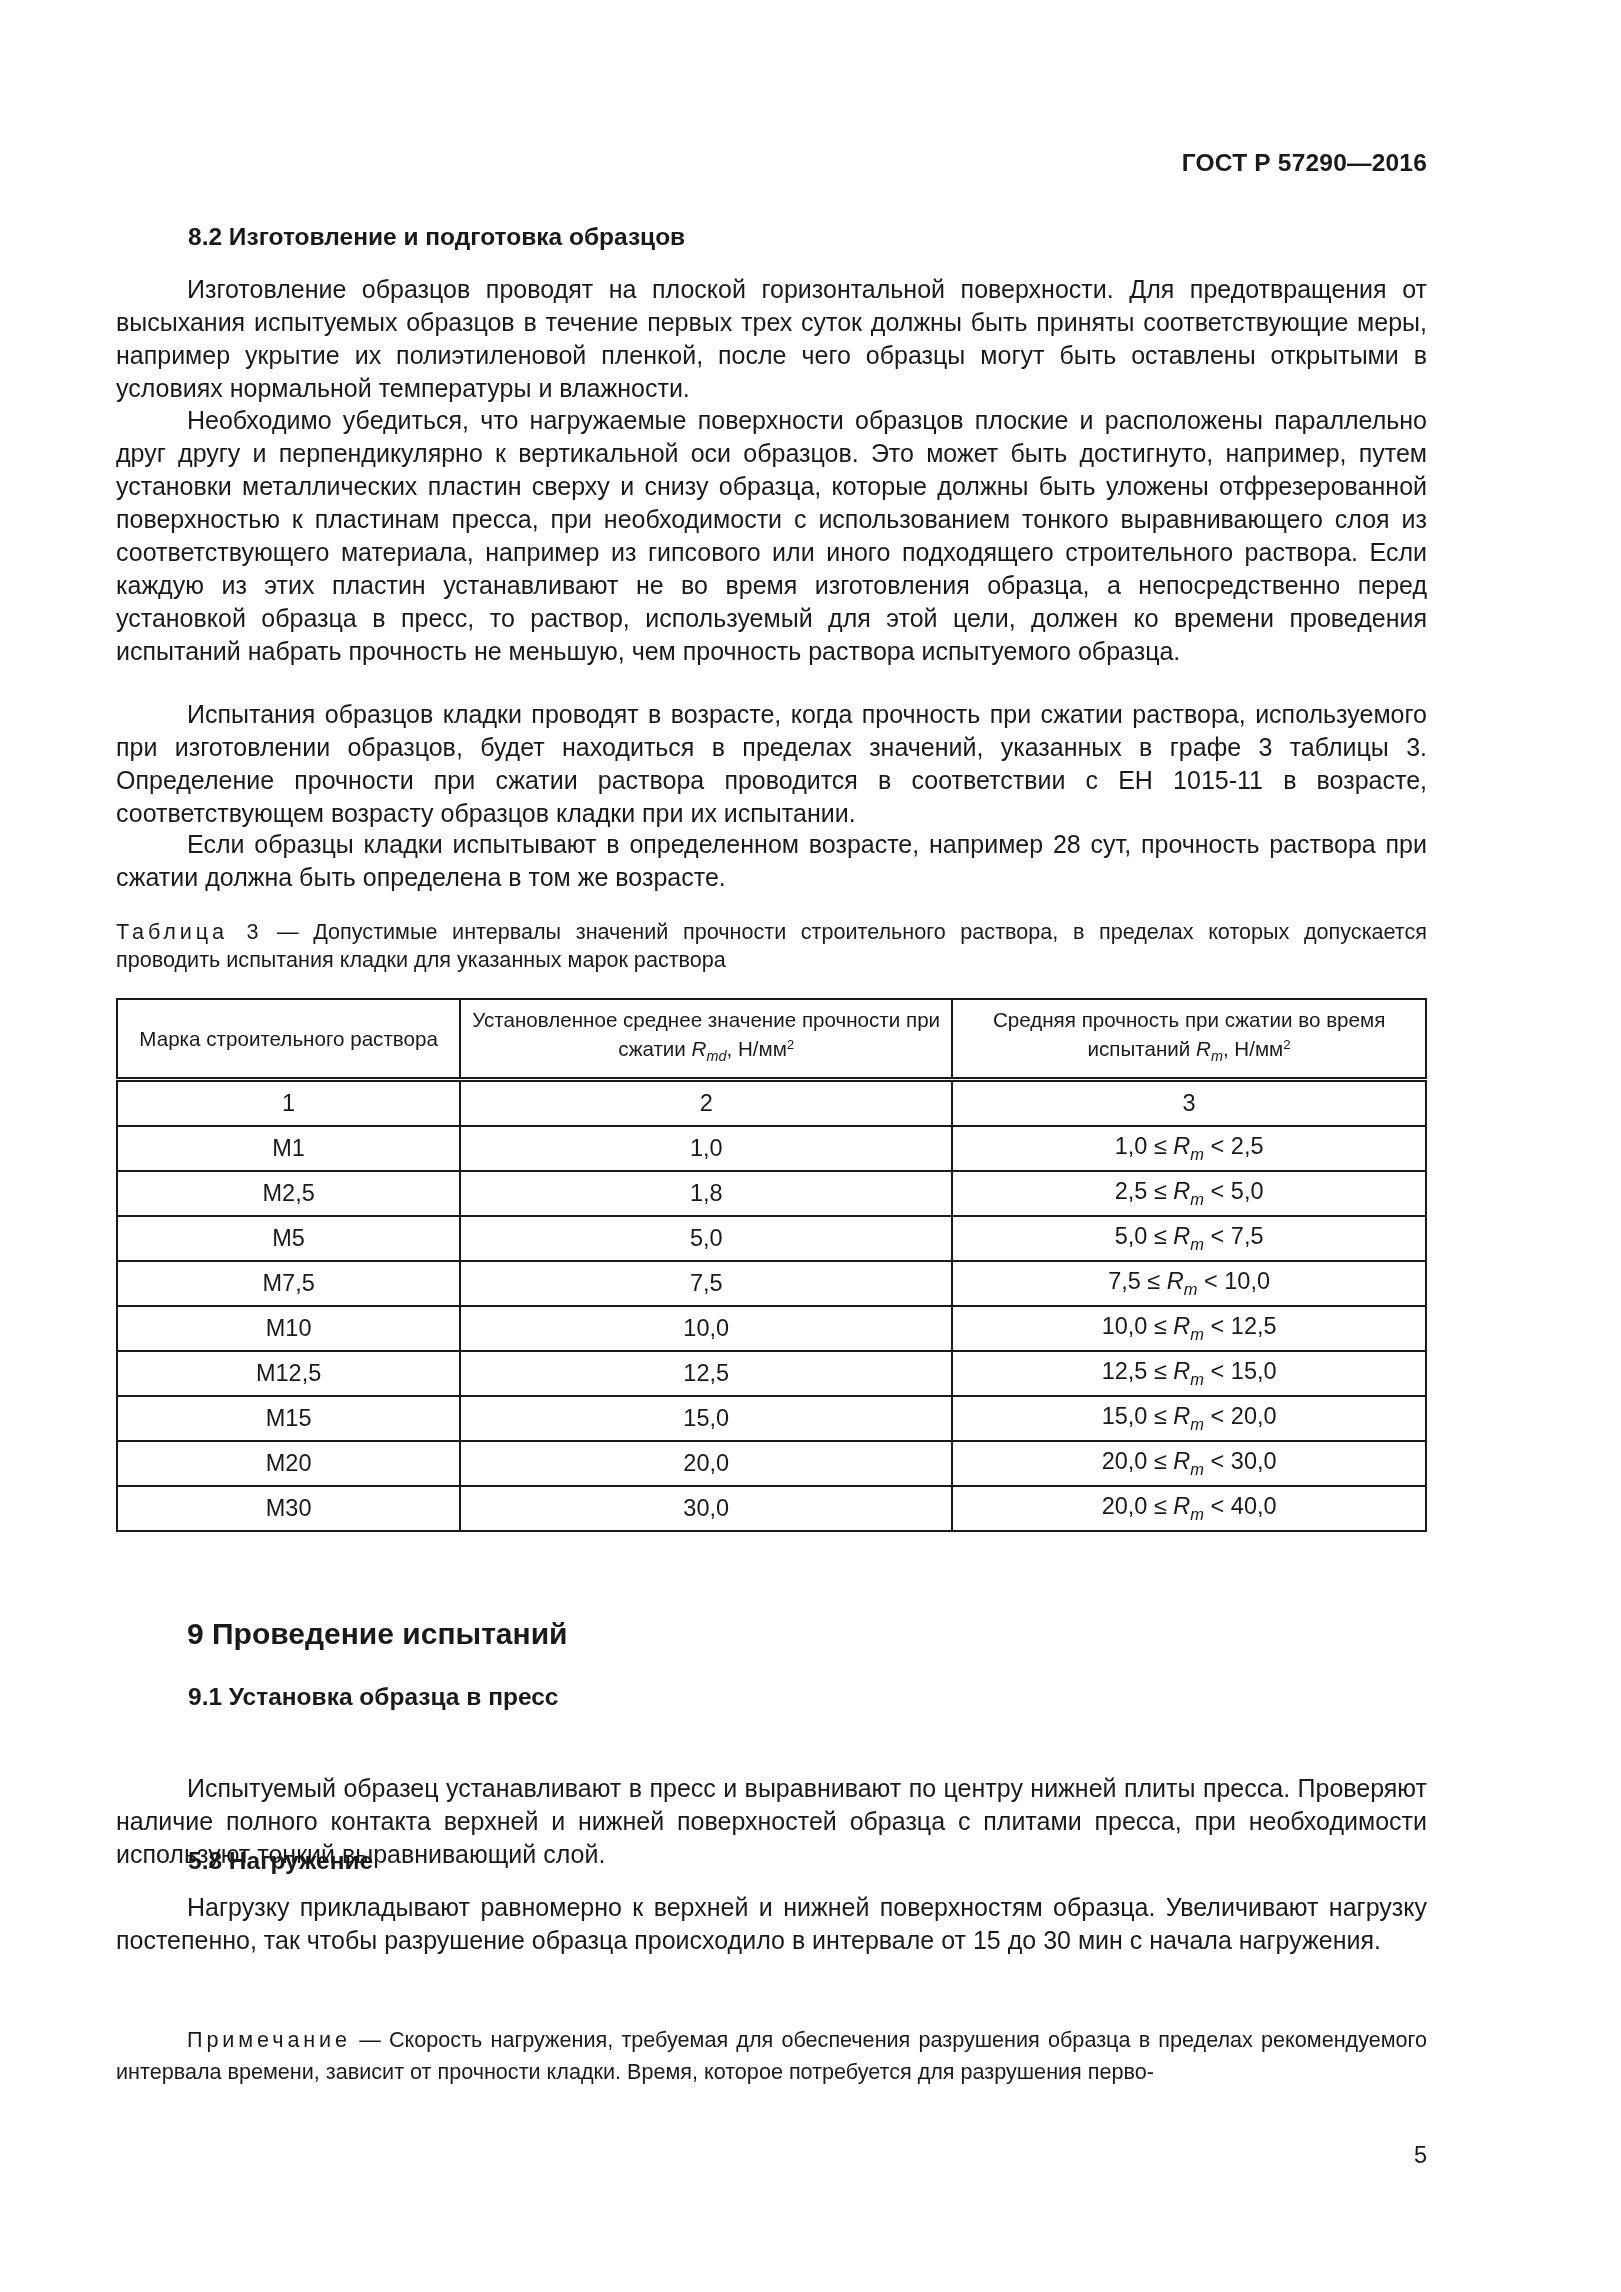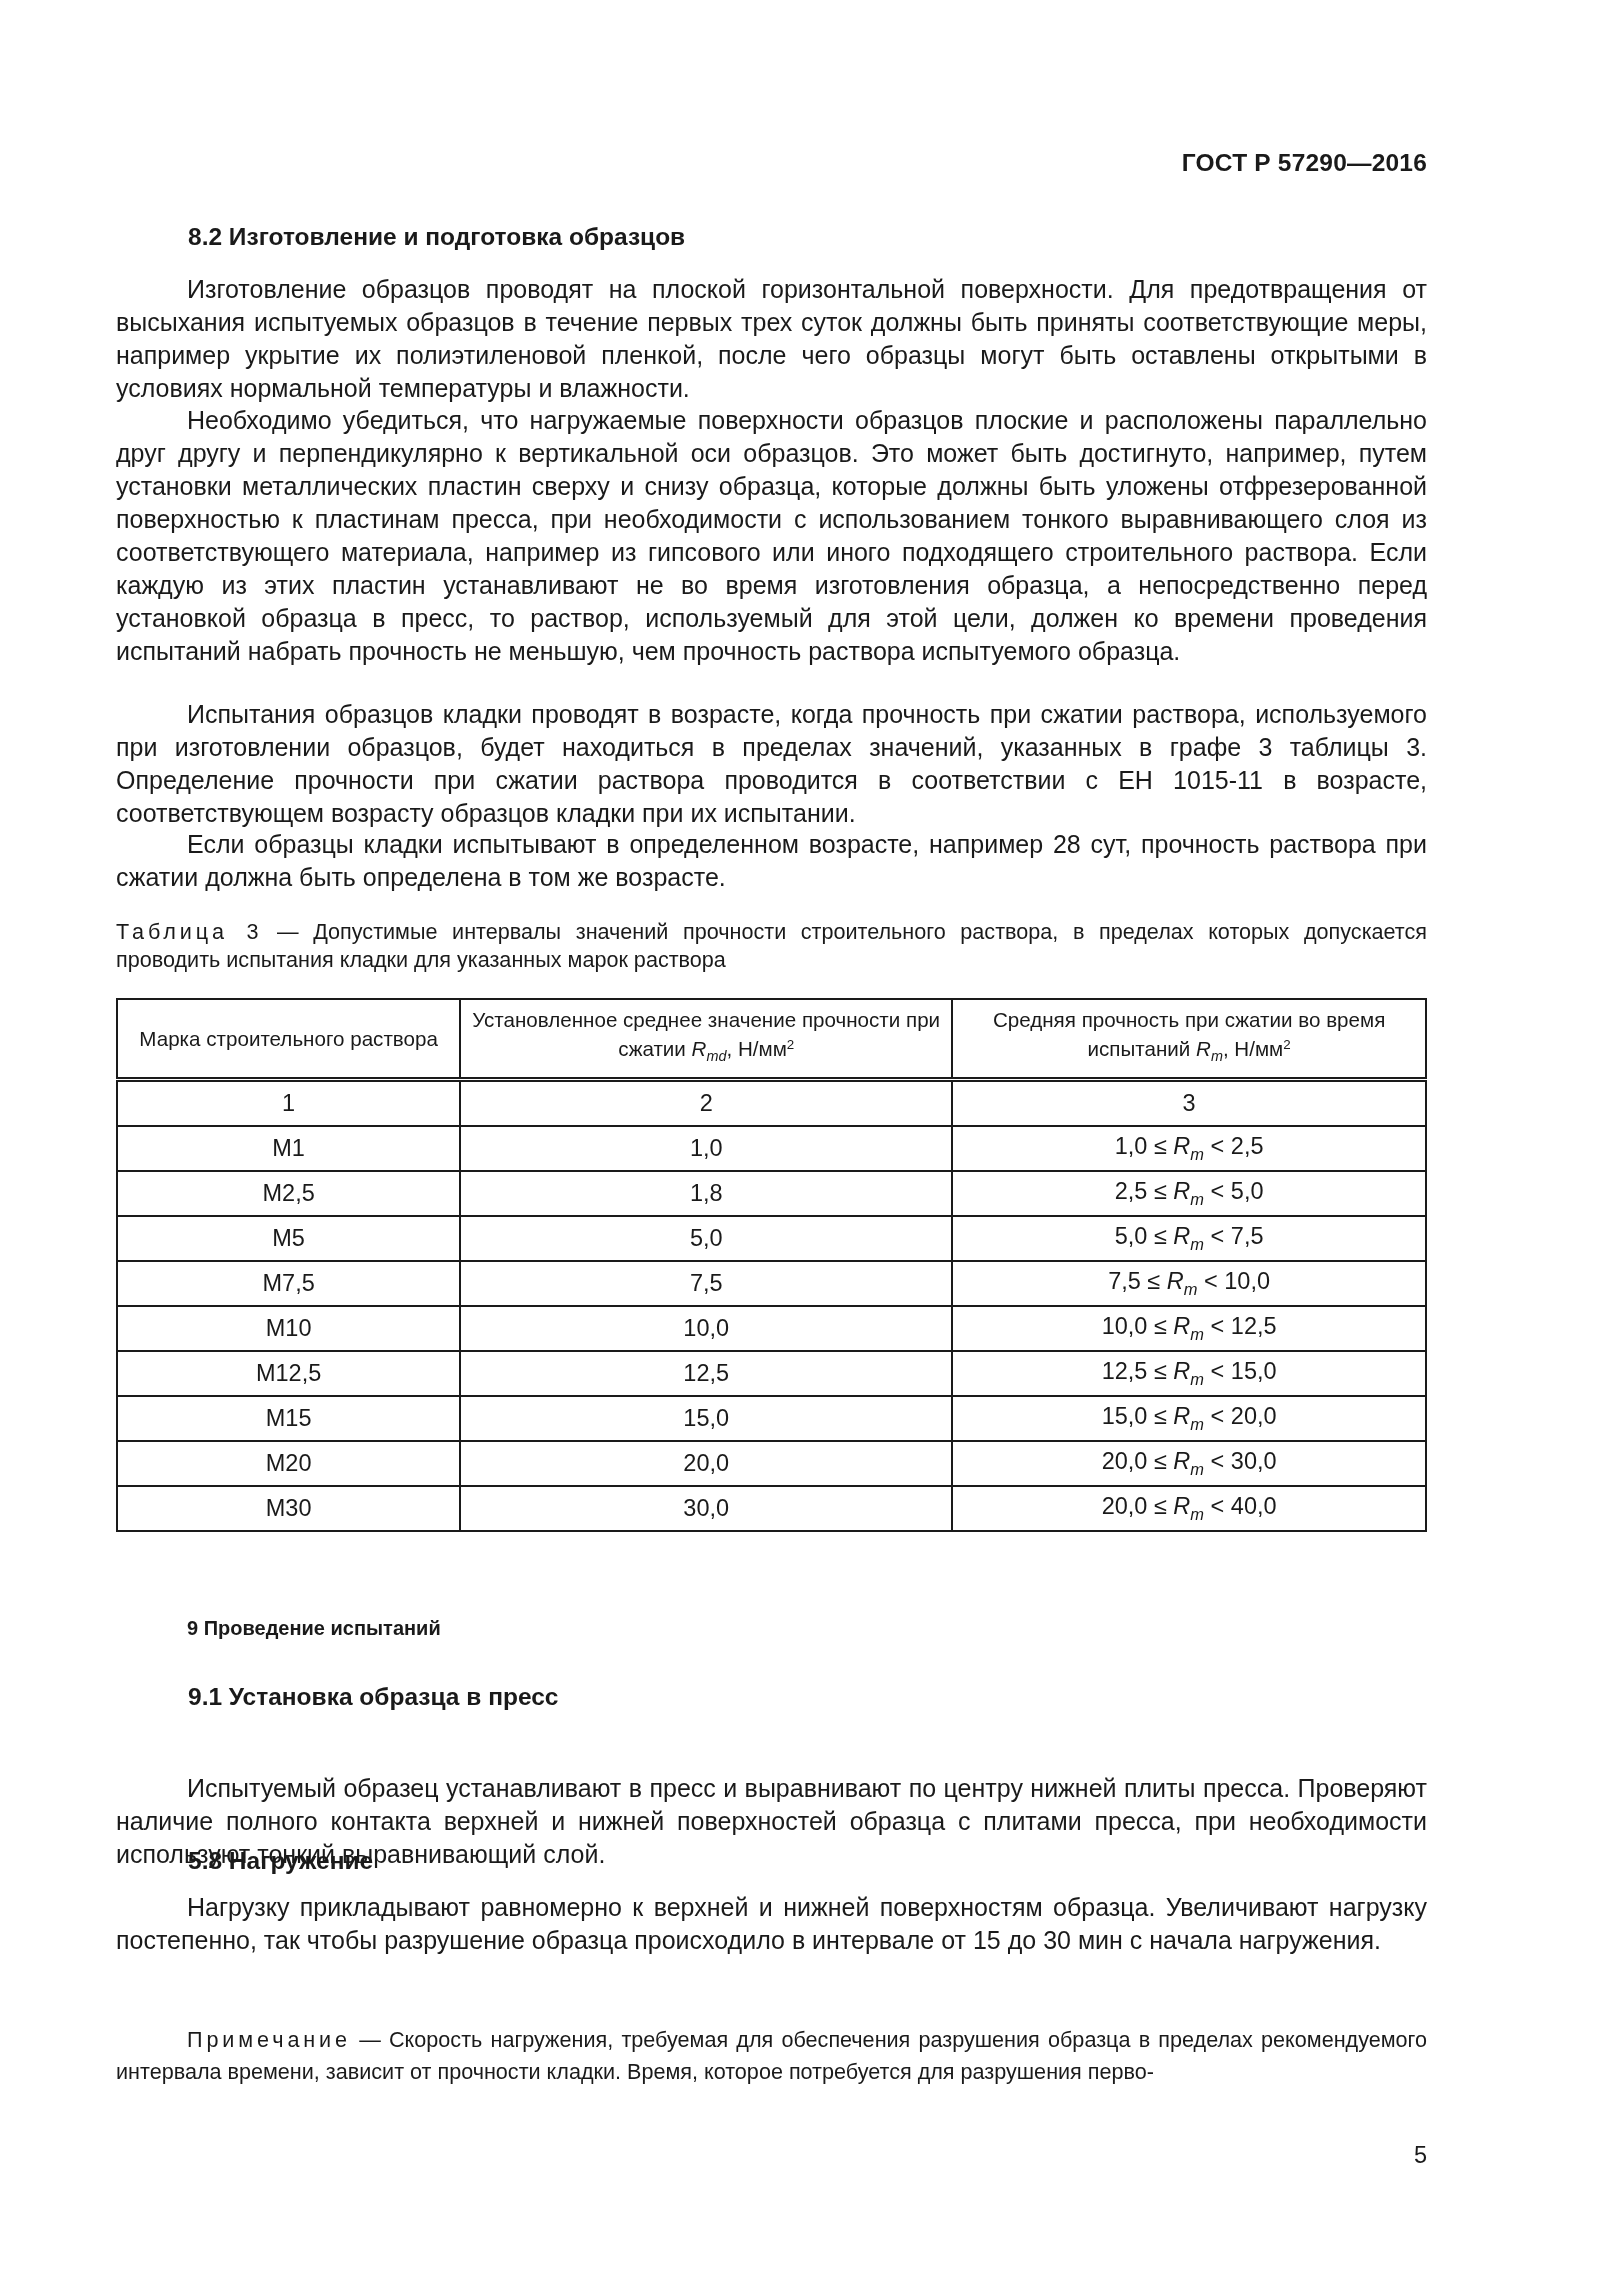--- a/index.html
+++ b/index.html
@@ -9,21 +9,21 @@
     }
     .page { position: absolute; left: 116px; top: 0; width: 1311px; }
     .doc-code {
       position: absolute; right: 0; top: 149px;
       font-size: 24.5px; font-weight: bold; letter-spacing: 0.2px; text-align: center;
     }
     .h2 {
       position: absolute; left: 72px; font-size: 24.5px; font-weight: bold;
     }
     .h1 {
-      position: absolute; left: 71px; font-size: 20px; font-weight: bold;
+      position: absolute; left: 71px; font-size: 30px; font-weight: bold;
     }
     .para {
       position: absolute; left: 0; width: 1311px;
       font-size: 25px; line-height: 33px; text-align: justify;
       text-align-last: left; margin: 0;
     }
     .para .indent { display: inline-block; width: 71px; }
     .caption {
       position: absolute; left: 0; width: 1311px; top: 918px;
       font-size: 21.6px; line-height: 28px; text-align: justify; text-align-last: left;

